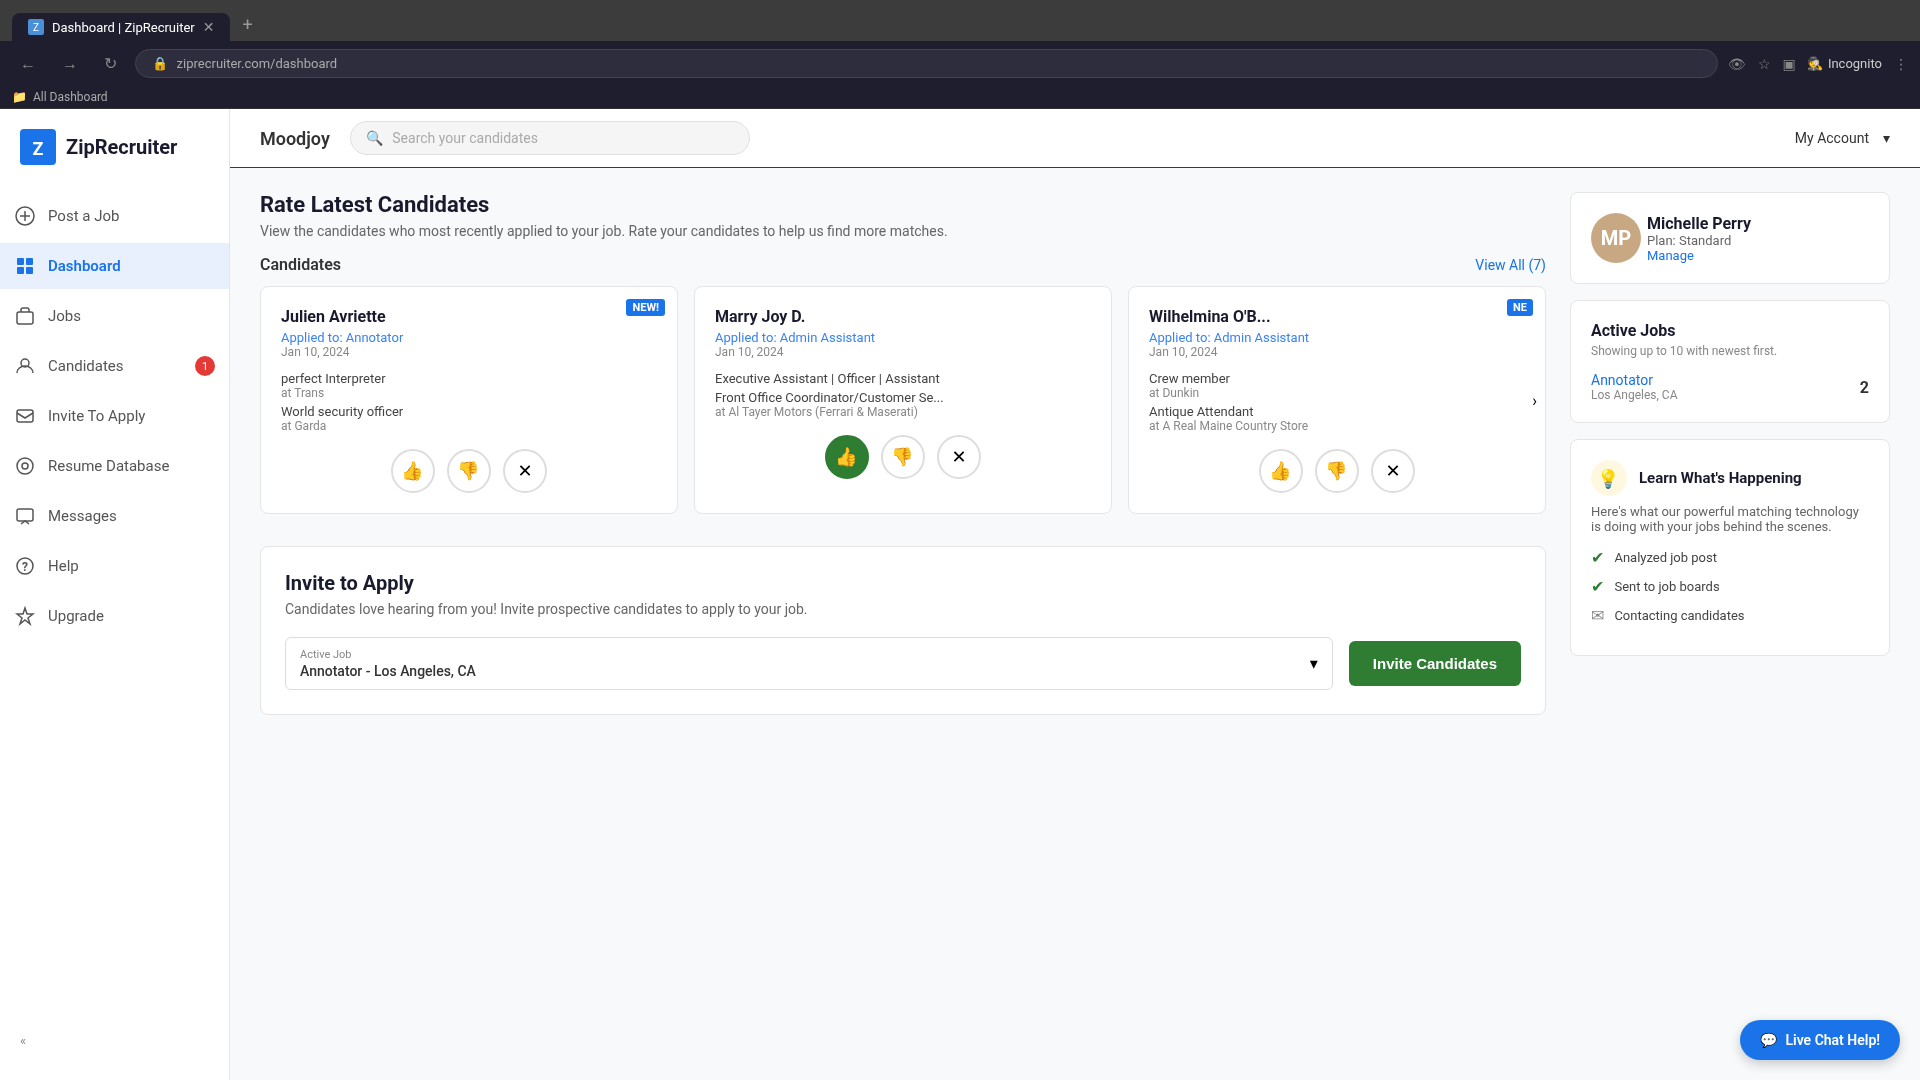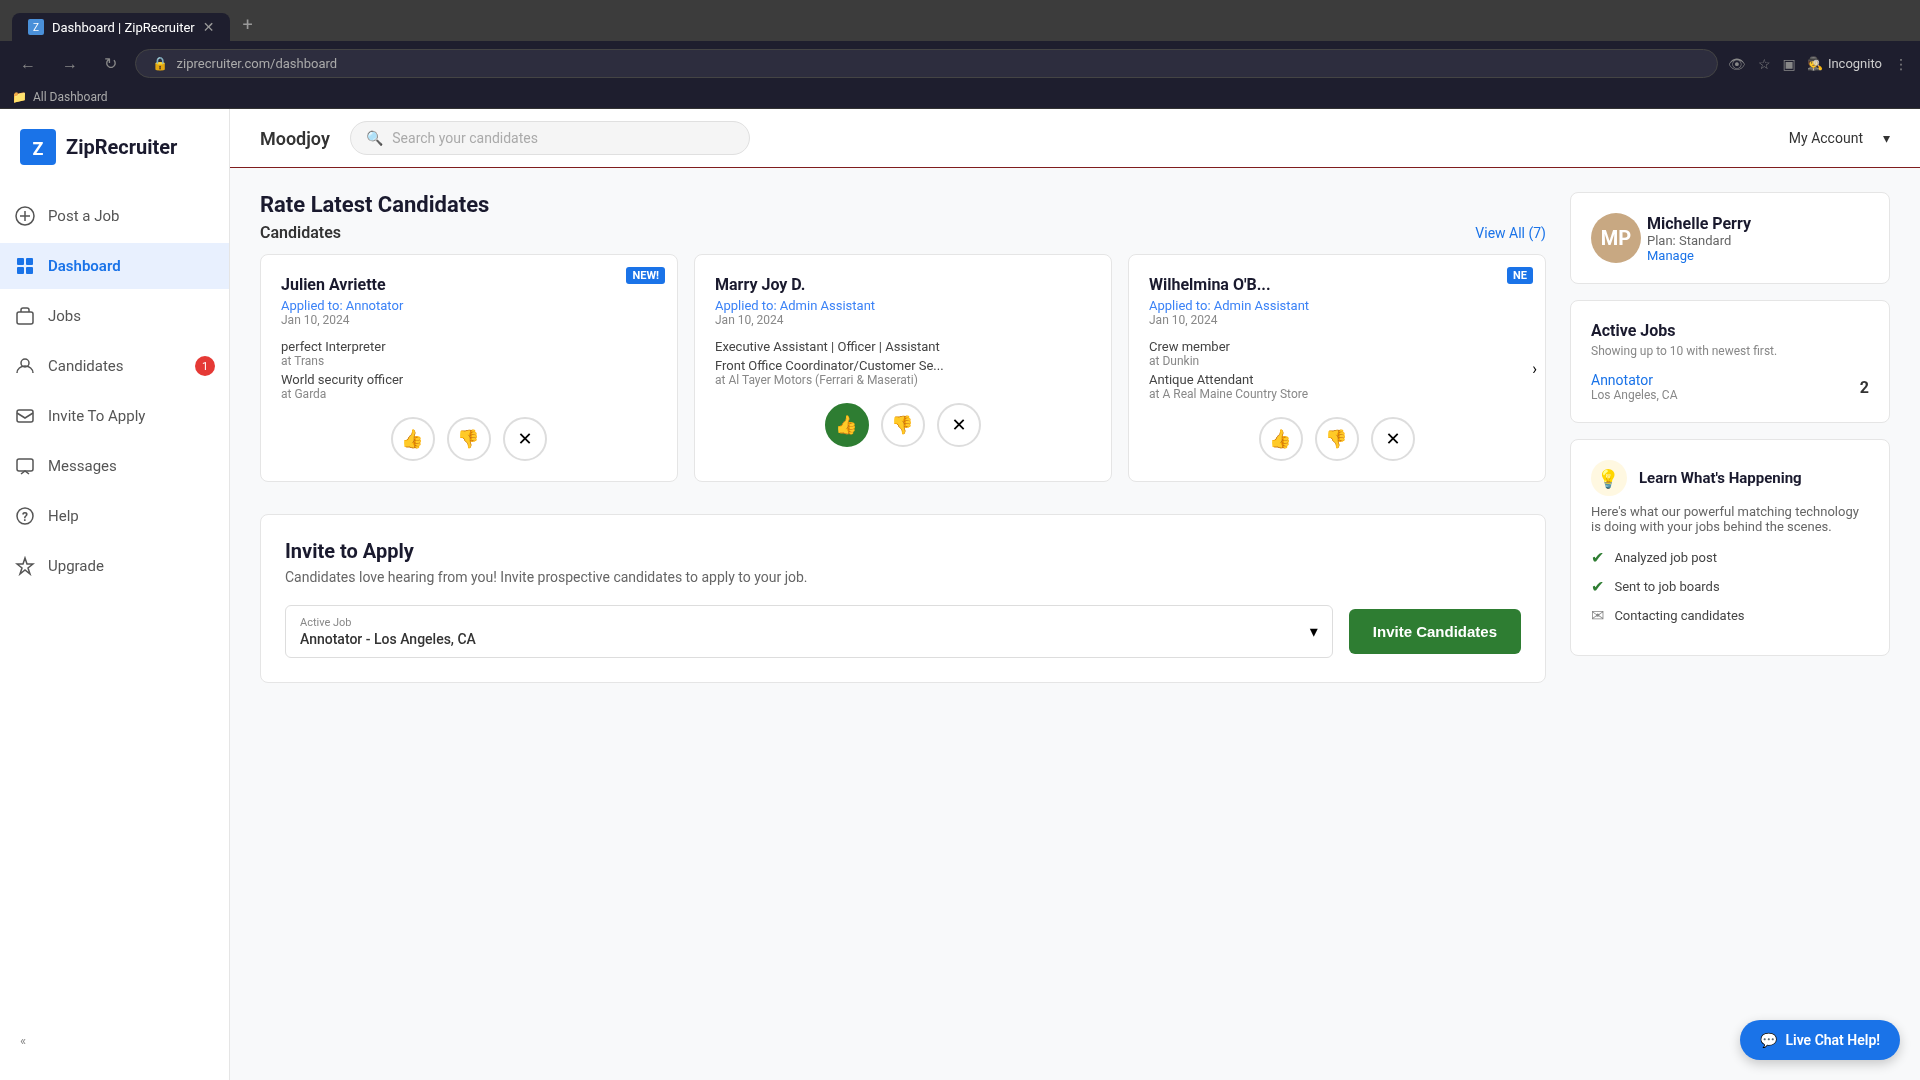--- a/index.html
+++ b/index.html
@@ -37,21 +37,21 @@
     .collapse-btn { margin-top: auto; padding: 12px 20px; color: #888; cursor: pointer; display: flex; align-items: center; gap: 8px; font-size: 13px; }
 
     
     .main { flex: 1; overflow-y: auto; background: #f8f9fa; }
 
     
     .topbar { background: #fff; border-bottom: 1px solid #7f1d1d; padding: 12px 30px; display: flex; align-items: center; gap: 20px; }
     .company-name { font-size: 18px; font-weight: 600; color: #333; }
     .search-box { flex: 1; max-width: 400px; background: #f5f5f5; border: 1px solid #e0e0e0; border-radius: 24px; padding: 8px 16px; display: flex; align-items: center; gap: 8px; color: #888; font-size: 14px; cursor: text; }
     .search-icon { color: #999; font-size: 14px; }
-    .account-btn { margin-left: auto; display: flex; align-items: center; gap: 20px; color: #333; font-size: 14px; cursor: pointer; }
+    .account-btn { margin-left: auto; display: flex; align-items: center; gap: 14px; color: #333; font-size: 14px; cursor: pointer; }
 
     
     .content { display: flex; gap: 24px; padding: 24px 30px; }
     .content-main { flex: 1; }
     .content-sidebar { width: 320px; flex-shrink: 0; }
 
     
     .section-title { font-size: 22px; font-weight: 700; color: #1a1a2e; margin-bottom: 6px; }
     .section-desc { font-size: 14px; color: #666; margin-bottom: 16px; }
     .candidates-header { display: flex; align-items: center; justify-content: space-between; margin-bottom: 12px; }
@@ -204,20 +204,29 @@
     <div class="nav-item">
       <span class="icon">
         <svg width="20" height="20" viewBox="0 0 20 20" fill="none">
             <rect x="2" y="4" width="16" height="12" rx="2" stroke="#555" stroke-width="1.5"></rect>
             <path d="M2 7l8 5 8-5" stroke="#555" stroke-width="1.5"></path>
           </svg>
       </span>
       <span>Invite To Apply</span>
     </div>
 
+    <div class="nav-item">
+      <span class="icon">
+        <svg width="20" height="20" viewBox="0 0 20 20" fill="none">
+            <circle cx="10" cy="10" r="8" stroke="#555" stroke-width="1.5"></circle>
+            <circle cx="10" cy="10" r="3" stroke="#555" stroke-width="1.5"></circle>
+          </svg>
+      </span>
+      <span>Resume Database</span>
+    </div>
 
     <div class="nav-item">
       <span class="icon">
         <svg width="20" height="20" viewBox="0 0 20 20" fill="none">
             <rect x="2" y="3" width="16" height="12" rx="2" stroke="#555" stroke-width="1.5"></rect>
             <path d="M6 18l4-3 4 3" stroke="#555" stroke-width="1.5"></path>
           </svg>
       </span>
       <span>Messages</span>
     </div>
@@ -257,20 +266,21 @@
       <div class="account-btn">
         <span>My Account</span>
         <span>▾</span>
       </div>
     </div>
 
     <div class="content">
 
       <div class="content-main">
         <h2 class="section-title">Rate Latest Candidates</h2>
+        <p class="section-desc">View the candidates who most recently applied to your job. Rate your candidates to help us find more matches.</p>
 
         <div class="candidates-header">
           <span class="candidates-label">Candidates</span>
           <a class="view-all-link">View All (7)</a>
         </div>
 
         <div class="candidates-grid">
 
           <div class="candidate-card">
             <div class="new-badge">NEW!</div>

